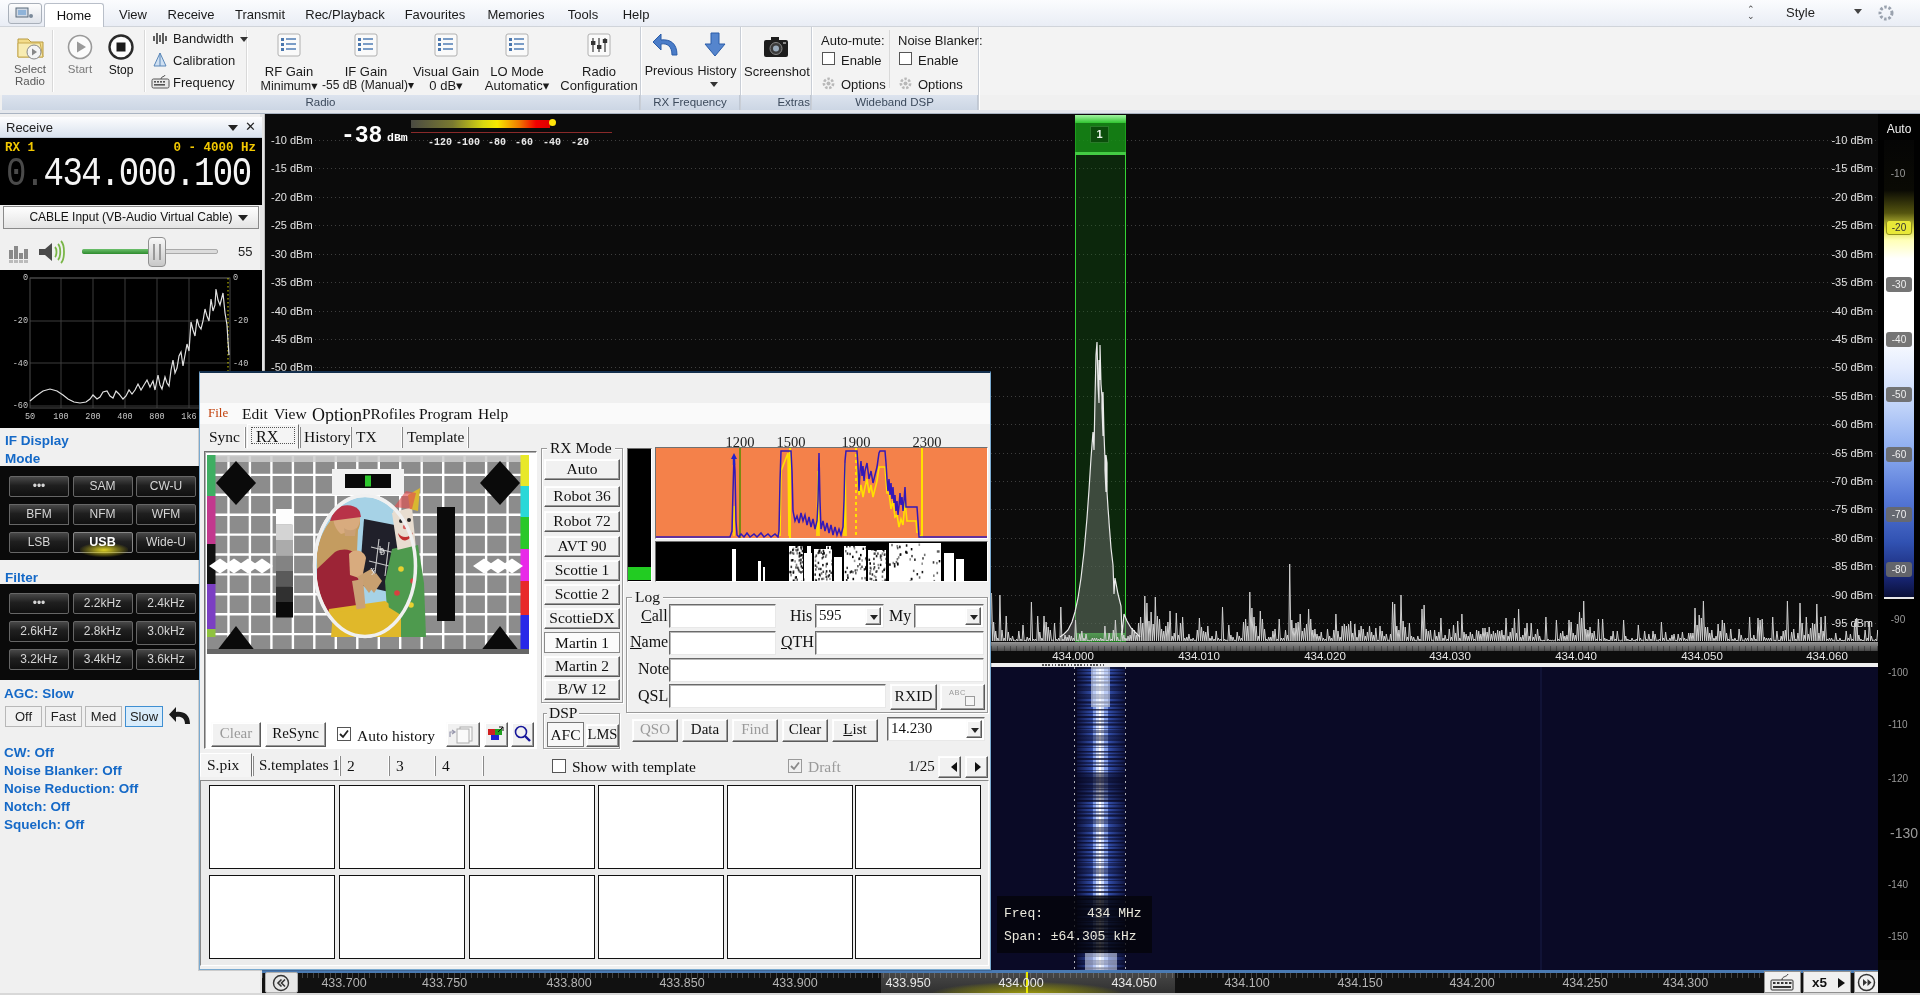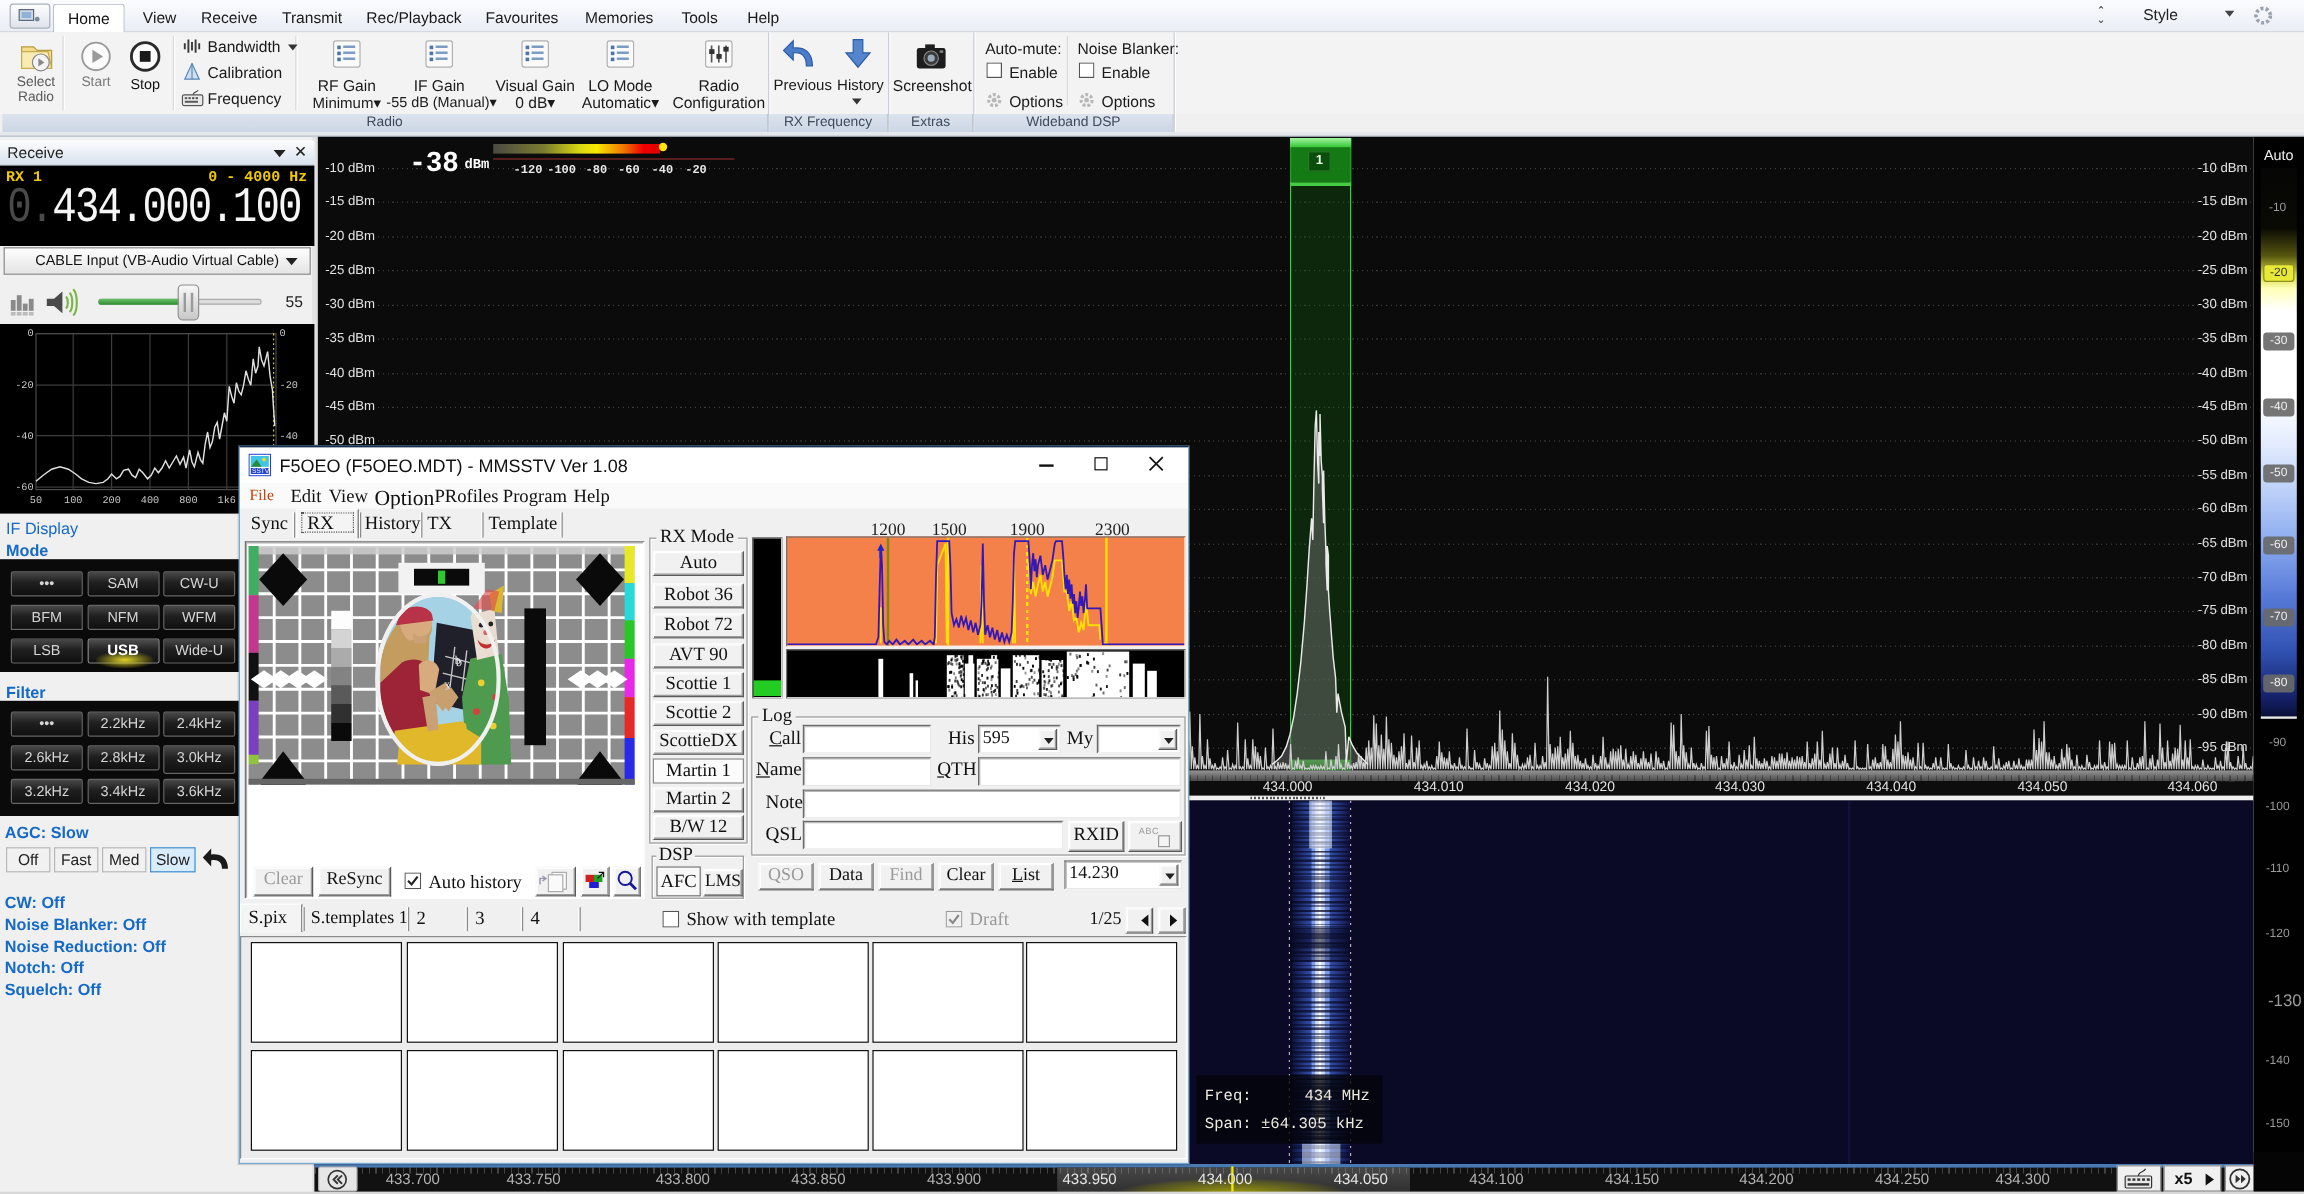--- a/index.html
+++ b/index.html
@@ -200,21 +200,21 @@
     <rect x="0.5" y="0.5" width="12" height="12" fill="#fff" stroke="#555"></rect>
   </svg>
 <div class="abs sans" style="left:918px;top:53px;font-size:13px;color:#1a1a1a">Enable</div>
 <svg class="abs" style="left:898px;top:76px" width="15" height="15">
     <circle cx="7.5" cy="7.5" r="4.6" fill="none" stroke="#b8b8b8" stroke-width="2.6" stroke-dasharray="2.4 1.6"></circle>
     <circle cx="7.5" cy="7.5" r="2" fill="#b8b8b8"></circle>
   </svg>
 <div class="abs sans" style="left:918px;top:77px;font-size:13px;color:#1a1a1a">Options</div>
 <div class="abs sans" style="left:2px;top:95px;width:638px;height:15px;background:linear-gradient(#dce3ee,#ccd6e4);border-right:1px solid #c0c8d4;text-align:center;font-size:11.5px;line-height:15px;color:#3c4a5c">Radio</div>
 <div class="abs sans" style="left:641px;top:95px;width:99px;height:15px;background:linear-gradient(#dce3ee,#ccd6e4);border-right:1px solid #c0c8d4;text-align:center;font-size:11.5px;line-height:15px;color:#3c4a5c">RX Frequency</div>
-<div class="abs sans" style="left:741px;top:95px;width:70px;height:15px;background:linear-gradient(#dce3ee,#ccd6e4);border-right:1px solid #c0c8d4;text-align:center;font-size:11.5px;line-height:15px;color:#3c4a5c">Extras</div>
+<div class="abs sans" style="left:741px;top:95px;width:70px;height:15px;background:linear-gradient(#dce3ee,#ccd6e4);border-right:1px solid #c0c8d4;text-align:right;font-size:11.5px;line-height:15px;color:#3c4a5c">Extras</div>
 <div class="abs sans" style="left:812px;top:95px;width:166px;height:15px;background:linear-gradient(#dce3ee,#ccd6e4);border-right:1px solid #c0c8d4;text-align:center;font-size:11.5px;line-height:15px;color:#3c4a5c">Wideband DSP</div>
 <div class="abs" style="left:0;top:110px;width:1920px;height:4px;background:#e4e7ec;border-bottom:1px solid #aab4c2"></div>
 
 <div class="abs" style="left:0;top:114px;width:262px;height:881px;background:#f0f0f0"></div>
 <div class="abs" style="left:260px;top:114px;width:5px;height:881px;background:#e4e4e4;border-right:1px solid #bfbfbf"></div>
 <div class="abs" style="left:0;top:117px;width:262px;height:21px;background:linear-gradient(#fdfdfe,#d9e2ee);border-bottom:1px solid #bcc6d4">
   <div class="abs sans" style="left:6px;top:3px;font-size:13px;color:#222">Receive</div>
   <div class="abs" style="left:228px;top:8px;width:0;height:0;border:5px solid transparent;border-top:6px solid #222"></div>
   <div class="abs" style="left:245px;top:2px;font-size:13px;color:#222">✕</div>
 </div>
@@ -275,21 +275,21 @@
 <div class="abs mono" style="left:8px;top:359px;width:20px;text-align:right;font-size:8.5px;color:#c8c8c8">-40</div>
 <div class="abs mono" style="left:233px;top:359px;font-size:8.5px;color:#c8c8c8">-40</div>
 <div class="abs mono" style="left:8px;top:401px;width:20px;text-align:right;font-size:8.5px;color:#c8c8c8">-60</div>
 <div class="abs mono" style="left:233px;top:401px;font-size:8.5px;color:#c8c8c8">-60</div>
 <div class="abs mono" style="left:18px;top:412px;width:24px;text-align:center;font-size:8.5px;color:#c8c8c8">50</div>
 <div class="abs mono" style="left:49px;top:412px;width:24px;text-align:center;font-size:8.5px;color:#c8c8c8">100</div>
 <div class="abs mono" style="left:81px;top:412px;width:24px;text-align:center;font-size:8.5px;color:#c8c8c8">200</div>
 <div class="abs mono" style="left:113px;top:412px;width:24px;text-align:center;font-size:8.5px;color:#c8c8c8">400</div>
 <div class="abs mono" style="left:145px;top:412px;width:24px;text-align:center;font-size:8.5px;color:#c8c8c8">800</div>
 <div class="abs mono" style="left:177px;top:412px;width:24px;text-align:center;font-size:8.5px;color:#c8c8c8">1k6</div>
-<div class="abs sans" style="left:5px;top:433px;font-size:13.5px;font-weight:normal;color:#1569c7">IF Display</div>
+<div class="abs sans" style="left:5px;top:433px;font-size:13.5px;font-weight:bold;color:#1569c7">IF Display</div>
 <div class="abs sans" style="left:5px;top:451px;font-size:13.5px;font-weight:bold;color:#1569c7">Mode</div>
 <div class="abs" style="left:0;top:466px;width:262px;height:94px;background:#0a0a0a"></div>
 <div class="abs" style="left:9.0px;top:476px;width:60px;height:21px;background:linear-gradient(#484848,#1f1f1f 45%,#101010);border:1px solid #666;border-radius:2px;color:#d5d5d5;font-size:12px;text-align:center;line-height:19px"><span style="position:relative">•••</span></div>
 <div class="abs" style="left:72.5px;top:476px;width:60px;height:21px;background:linear-gradient(#484848,#1f1f1f 45%,#101010);border:1px solid #666;border-radius:2px;color:#d5d5d5;font-size:12px;text-align:center;line-height:19px"><span style="position:relative">SAM</span></div>
 <div class="abs" style="left:136.0px;top:476px;width:60px;height:21px;background:linear-gradient(#484848,#1f1f1f 45%,#101010);border:1px solid #666;border-radius:2px;color:#d5d5d5;font-size:12px;text-align:center;line-height:19px"><span style="position:relative">CW-U</span></div>
 <div class="abs" style="left:9.0px;top:504px;width:60px;height:21px;background:linear-gradient(#484848,#1f1f1f 45%,#101010);border:1px solid #666;border-radius:0;color:#d5d5d5;font-size:12px;text-align:center;line-height:19px"><span style="position:relative">BFM</span></div>
 <div class="abs" style="left:72.5px;top:504px;width:60px;height:21px;background:linear-gradient(#484848,#1f1f1f 45%,#101010);border:1px solid #666;border-radius:2px;color:#d5d5d5;font-size:12px;text-align:center;line-height:19px"><span style="position:relative">NFM</span></div>
 <div class="abs" style="left:136.0px;top:504px;width:60px;height:21px;background:linear-gradient(#484848,#1f1f1f 45%,#101010);border:1px solid #666;border-radius:2px;color:#d5d5d5;font-size:12px;text-align:center;line-height:19px"><span style="position:relative">WFM</span></div>
 <div class="abs" style="left:9.0px;top:532px;width:60px;height:21px;background:linear-gradient(#484848,#1f1f1f 45%,#101010);border:1px solid #666;border-radius:2px;color:#d5d5d5;font-size:12px;text-align:center;line-height:19px"><span style="position:relative">LSB</span></div>
 <div class="abs" style="left:72.5px;top:532px;width:60px;height:21px;background:linear-gradient(#4e4e4e,#222 45%,#131313);border:1px solid #888;border-radius:2px;color:#fff;font-size:12.5px;font-weight:bold;text-align:center;line-height:19px"><div class="abs" style="left:6px;top:10px;width:48px;height:14px;background:radial-gradient(ellipse at center,rgba(232,220,40,0.95),rgba(180,170,20,0.25) 60%,transparent 75%)"></div><span style="position:relative">USB</span></div>
@@ -495,36 +495,20 @@
     </div>
 <div class="abs" style="left:1592px;top:1px;width:25px;height:22px;background:#f0f0f0;border:1px solid #909090">
 <svg width="23" height="21">
         <circle cx="11.5" cy="10.5" r="8" fill="none" stroke="#333" stroke-width="1.5"></circle>
         <path d="M8 7 L12 10.5 L8 14 Z M12.5 7 L16.5 10.5 L12.5 14 Z" fill="#333"></path>
       </svg></div>
 </div>
 <div class="abs" style="left:1878px;top:960px;width:42px;height:35px;background:#050505"></div>
 <div class="abs" style="left:0;top:993px;width:1920px;height:2px;background:#d8d8d8"></div>
 <div class="abs" style="left:199px;top:371px;width:792px;height:599px;background:#f0f0f0;border:1px solid #7aaad0;border-top:2px solid #14304e;box-shadow:0 0 0 1px rgba(0,0,0,0.15)">
-    <div class="abs" style="left:0;top:0;width:790px;height:30px;background:#fff">
-<svg class="abs" style="left:7px;top:5px" width="19" height="19">
-        <rect x="0.5" y="0.5" width="18" height="18" fill="#fff" stroke="#2244cc"></rect>
-        <rect x="2" y="2" width="15" height="9" fill="#40c4e8"></rect>
-        <path d="M2 11 L7 5 L11 11 Z" fill="#2a8a3a"></path>
-        <circle cx="13" cy="5" r="1.6" fill="#e8e020"></circle>
-        <rect x="2" y="12" width="15" height="5" fill="#2244cc"></rect>
-        <text x="3" y="16.5" font-size="5.5" fill="#fff" font-family="Liberation Sans">SSTV</text>
-      </svg>
-<div class="abs sans" style="left:33px;top:7px;font-size:15px;color:#111">F5OEO (F5OEO.MDT) - MMSSTV Ver 1.08</div>
-<div class="abs" style="left:666px;top:14px;width:12px;height:1.5px;background:#111"></div>
-<div class="abs" style="left:712px;top:8px;width:11px;height:11px;border:1.5px solid #111"></div>
-<svg class="abs" style="left:757px;top:7px" width="13" height="13">
-        <path d="M1 1 L12 12 M12 1 L1 12" stroke="#111" stroke-width="1.4"></path>
-      </svg>
-</div>
     <div class="abs" style="left:0;top:30px;width:790px;height:21px;background:#fafafa">
       <div class="abs serif" style="left:8px;top:2px;font-size:13px;color:#c2410c">File</div>
       <div class="abs serif" style="left:42px;top:2px;font-size:15.5px;color:#111">Edit</div>
       <div class="abs serif" style="left:74px;top:2px;font-size:15.5px;color:#111">View</div>
       <div class="abs serif" style="left:112px;top:2px;font-size:18px;color:#111">Option</div>
       <div class="abs serif" style="left:162px;top:2px;font-size:15.5px;color:#111">PRofiles</div>
       <div class="abs serif" style="left:219px;top:2px;font-size:15.5px;color:#111">Program</div>
       <div class="abs serif" style="left:278px;top:2px;font-size:15.5px;color:#111">Help</div>
     </div>
     <div class="abs" style="left:0;top:51px;width:790px;height:25px;background:#f0f0f0">

